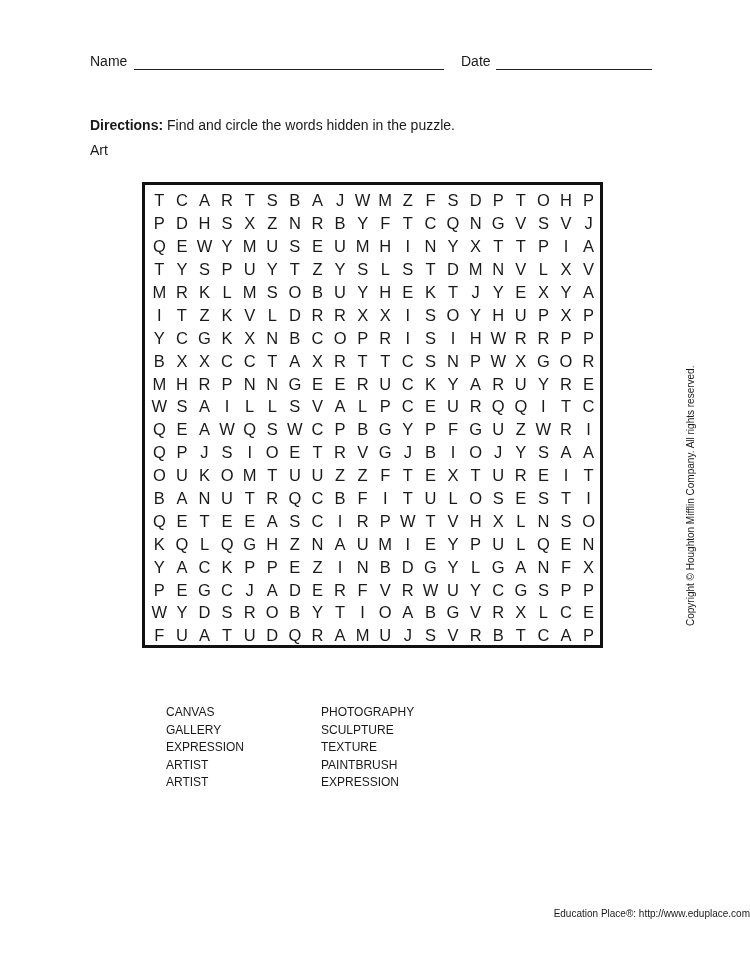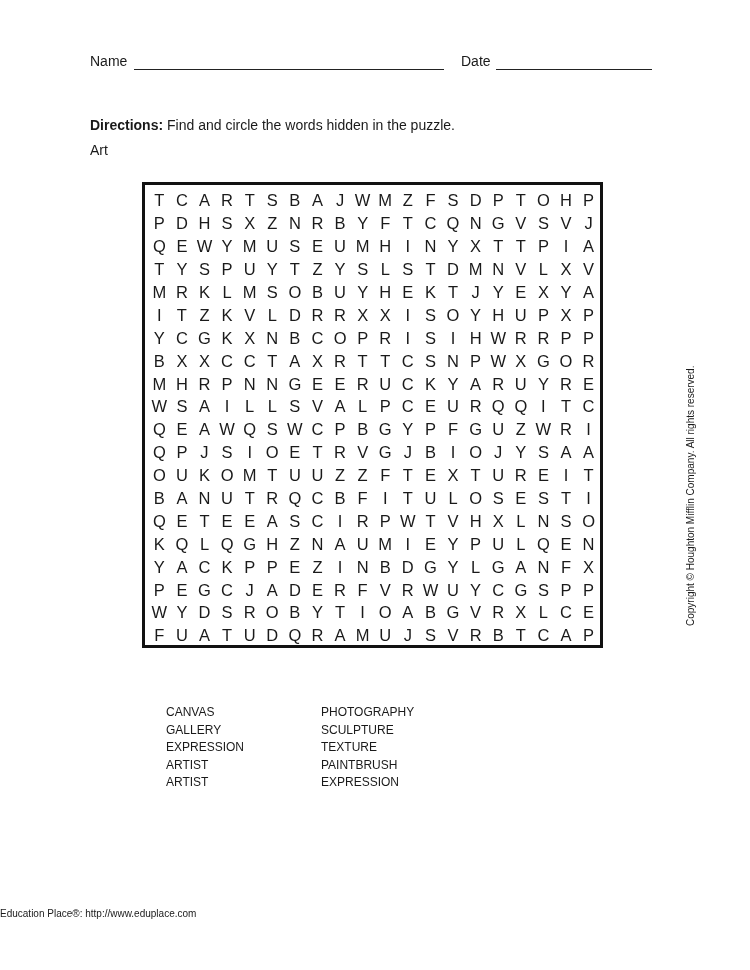--- a/index.html
+++ b/index.html
@@ -17,21 +17,21 @@
           border: 3px solid #111; box-sizing: border-box; padding: 4px 0 0 0; }
   .grid-row { display: flex; height: 22.9px; align-items: center; padding-left: 3px; }
   .cell { width: 22.6px; text-align: center; font-size: 16.5px; line-height: 20px; }
   .copyright { position: absolute; left: 685px; top: 626px; transform-origin: 0 0; transform: rotate(-90deg);
                font-size: 10px; white-space: nowrap; width: 290px; }
   .wordlist { position: absolute; top: 704px; left: 166px; display: flex; font-size: 12px; }
   .word-col { display: flex; flex-direction: column; }
   .word-col.c1 { width: 155px; }
   .word-col.c2 { width: 155px; }
   .word { line-height: 17.6px; }
-  .footer { position: absolute; top: 908px; left: 0; width: 750px; text-align: left; font-size: 10px; }
+  .footer { position: absolute; top: 908px; left: 0; width: 750px; text-align: right; font-size: 10px; }
 </style>
 </head>
 <body>
 
 <div class="header-row">
   <span class="name-label">Name</span>
   <div class="name-line"></div>
   <span class="date-label">Date</span>
   <div class="date-line"></div>
 </div>

